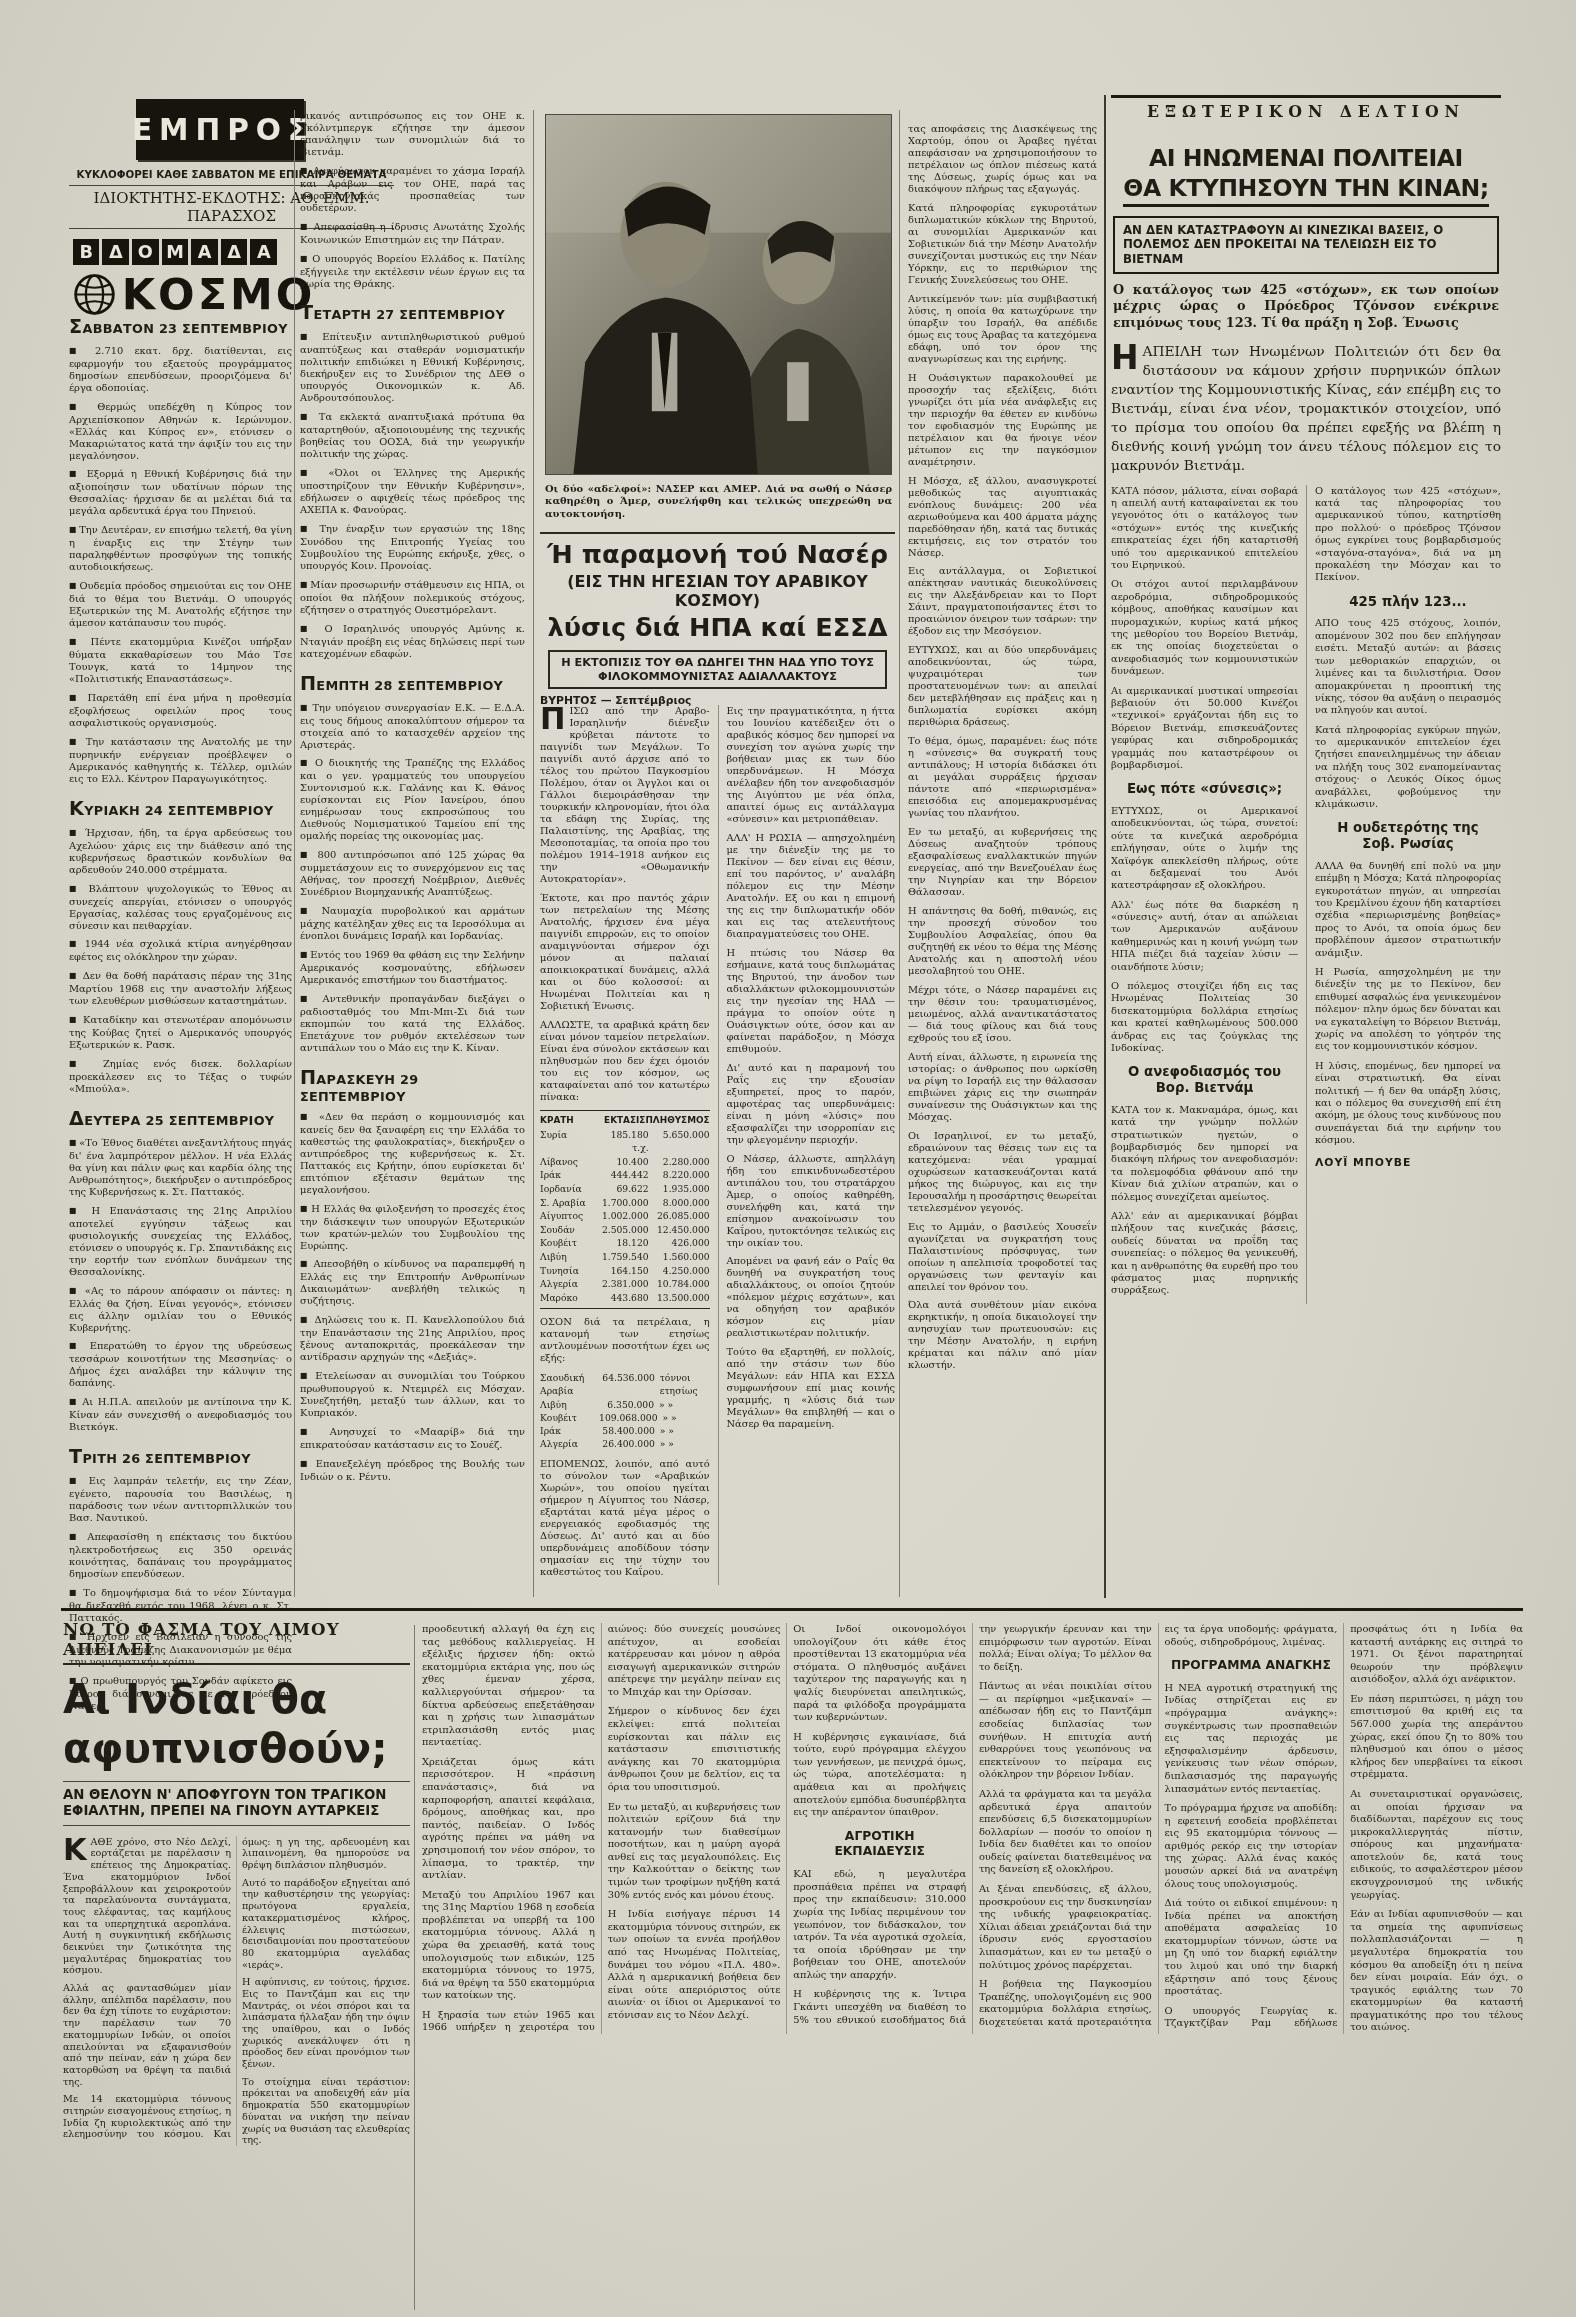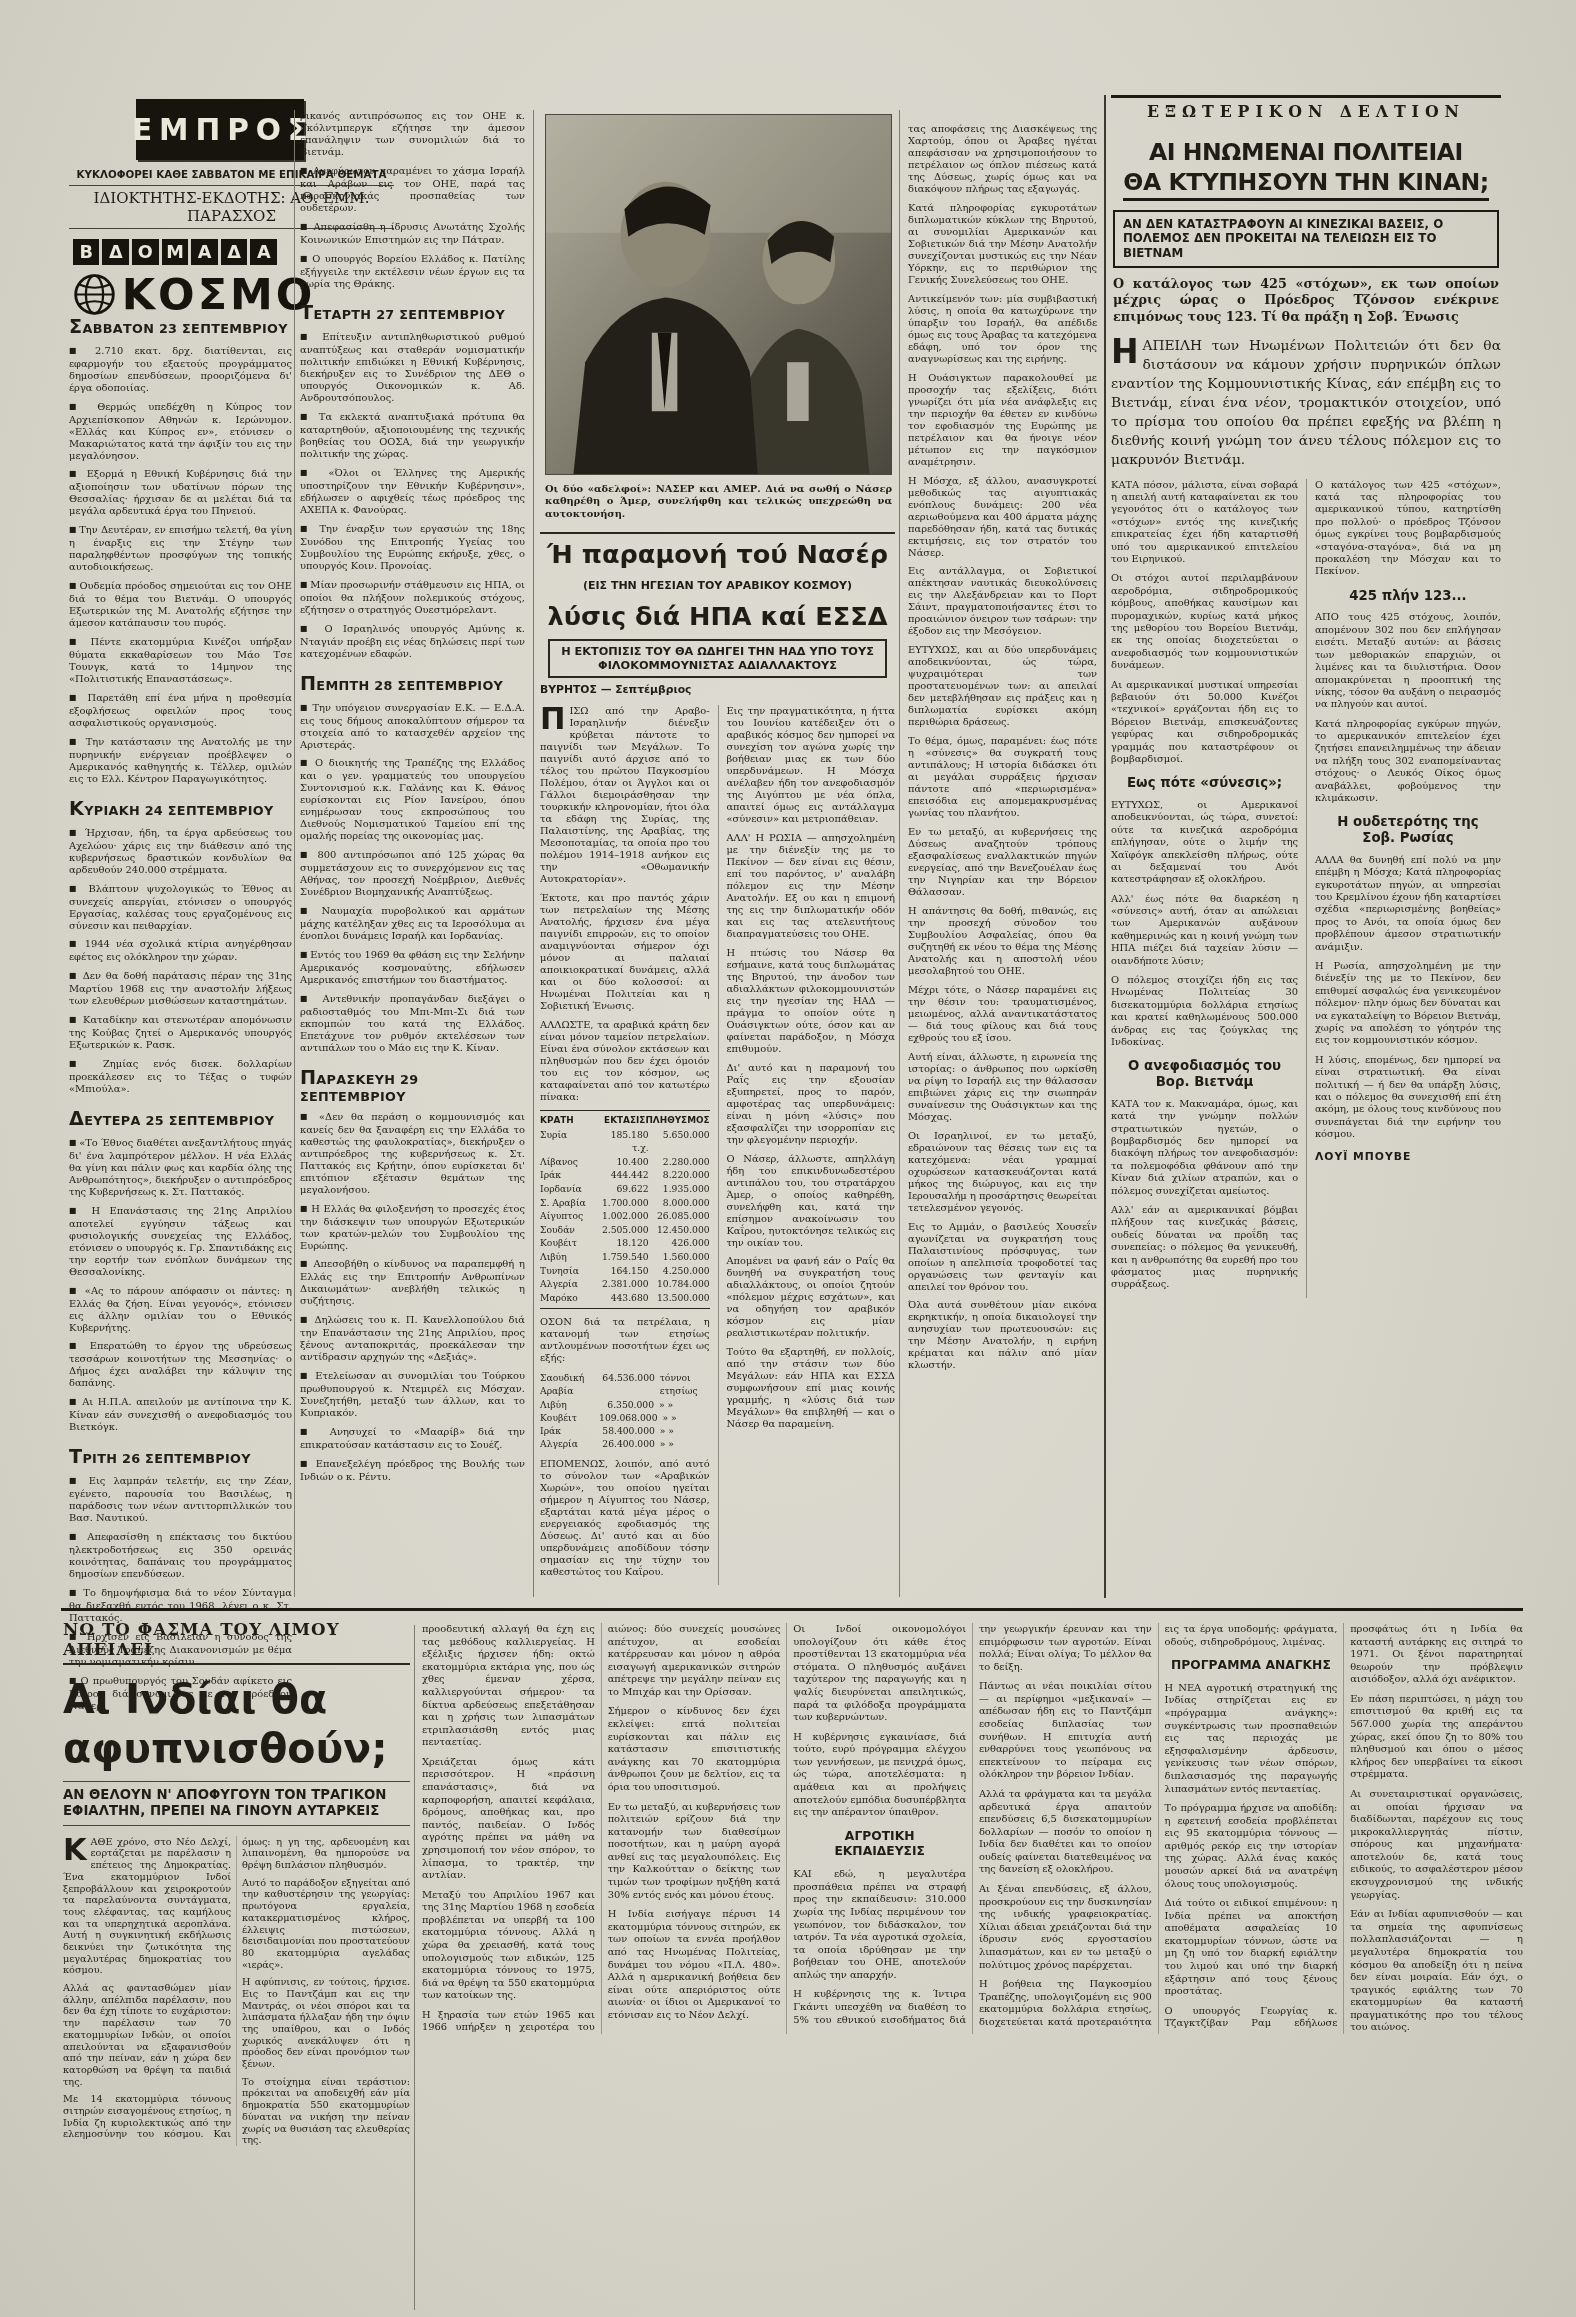--- a/index.html
+++ b/index.html
@@ -60,21 +60,21 @@
   
   .photo { left:545px; top:114px; width:347px; height:361px; border:1px solid #4c4940;
     background:#777; }
   .photo svg { display:block; width:100%; height:100%; }
   .caption { left:545px; top:483px; width:347px; font-weight:bold; font-size:9.9px;
     line-height:12.3px; text-align:justify; }
 
   
   .nhead { left:540px; top:532px; width:355px; border-top:2px solid #2a2archaic; border-top:2px solid #2a271f; padding-top:5.9px; text-align:center; }
   .nhead h2 { font-family:"DejaVu Sans",sans-serif; font-weight:bold; font-size:25.6px; line-height:29.6px; }
-  .nh-kicker { font-family:"DejaVu Sans",sans-serif; font-weight:bold; font-size:11px; margin:10px 0; }
+  .nh-kicker { font-family:"DejaVu Sans",sans-serif; font-weight:bold; font-size:16px; margin:3px 0; }
   .nh-box { border:2px solid #2a271f; margin:6.9px 7.9px 4.9px; padding:3.9px 5.9px;
     font-family:"DejaVu Sans",sans-serif; font-weight:bold; font-size:11.3px; line-height:13.8px; }
   .dateline { text-align:left; font-family:"DejaVu Sans",sans-serif; font-weight:bold;
     font-size:10.8px; margin-top:3.9px; }
   .nbody { left:540px; top:705px; width:355px; display:flex; }
   .ncol { width:50%; padding-right:7.9px; }
   .ncol-r { border-left:1px solid #8f8b7f; padding-left:7.9px; padding-right:0; }
   .np { margin-bottom:6.9px; }
   .ctable { border-top:1px solid #2a271f; border-bottom:1px solid #2a271f;
     padding:3.9px 0; margin:3.9px 0 6.9px; }
@@ -88,21 +88,21 @@
 
   
   .col5 { left:908px; top:123px; width:189px; }
   .col5 p { margin-bottom:6.9px; }
 
   
   .foreign { left:1111px; top:95px; width:390px; }
   .f-header { border-top:3px solid #1d1a14; padding-top:3.9px; text-align:center;
     font-family:"DejaVu Serif",serif; font-weight:bold; font-size:15.8px; letter-spacing:5.9px; }
   .f-head { text-align:center; font-family:"DejaVu Sans",sans-serif; font-weight:bold;
-    font-size:23.6px; line-height:30.5px; margin-top:16px; letter-spacing:-0.5px; }
+    font-size:23.6px; line-height:30.5px; margin-top:22px; letter-spacing:-0.5px; }
   .f-head .underlined { border-bottom:3px solid #1d1a14; padding-bottom:2px; }
   .f-box { border:2px solid #1d1a14; margin:11.8px 2px 7.9px; padding:4.9px 7.9px;
     font-family:"DejaVu Sans",sans-serif; font-weight:bold; font-size:11.8px;
     line-height:14.8px; text-align:left; }
   .f-deck { font-size:12.8px; line-height:16.7px; font-weight:bold; text-align:justify;
     margin:5.9px 2px 9.9px; }
   .f-lead { font-size:13.8px; line-height:19px; text-align:justify; margin-bottom:9.9px; }
   .f-lead::first-letter { font-size:33px; line-height:29.6px; }
   .f-cols { display:flex; }
   .f-col { width:50%; padding-right:7.9px; }

